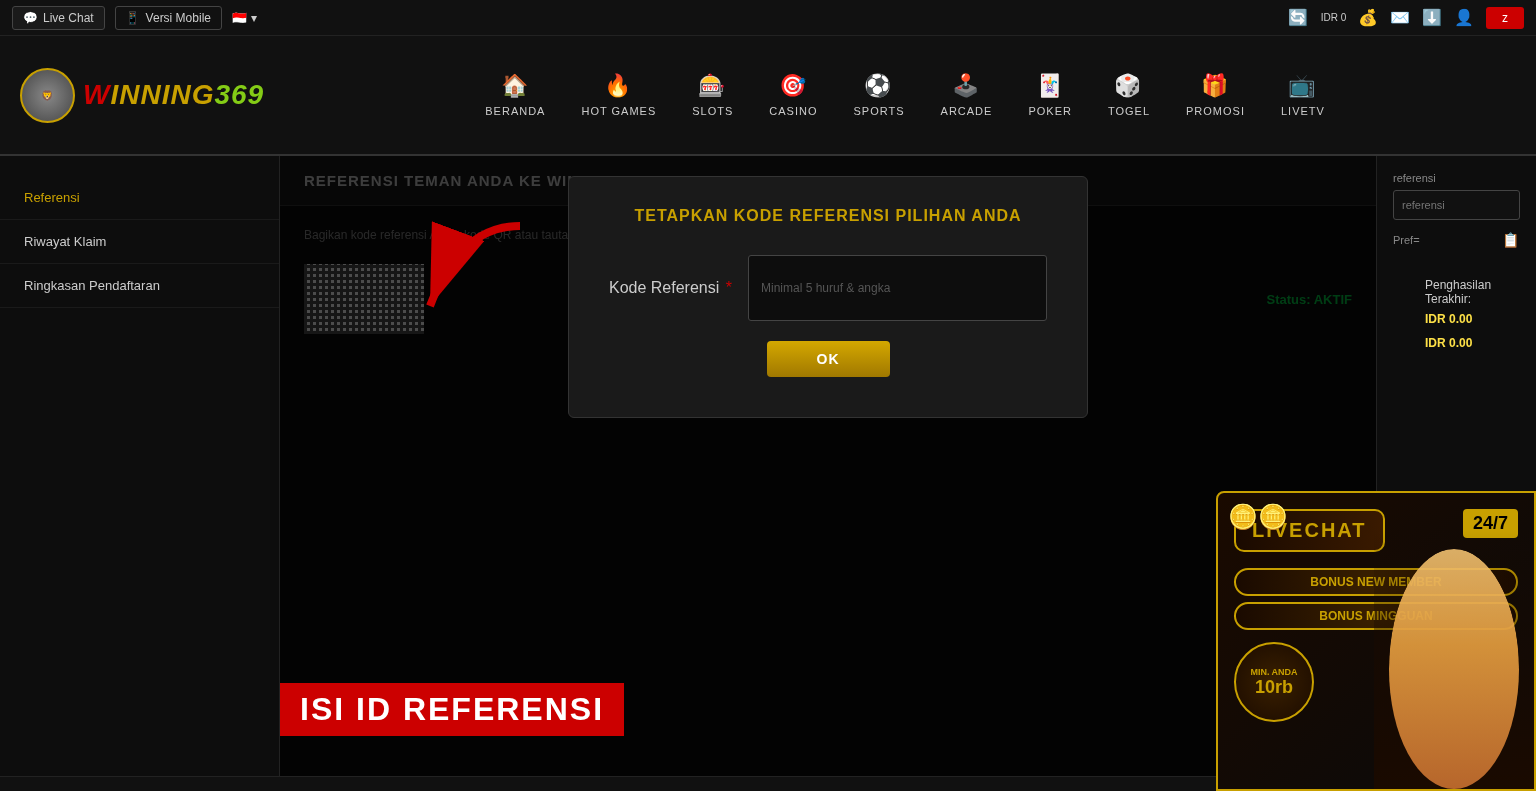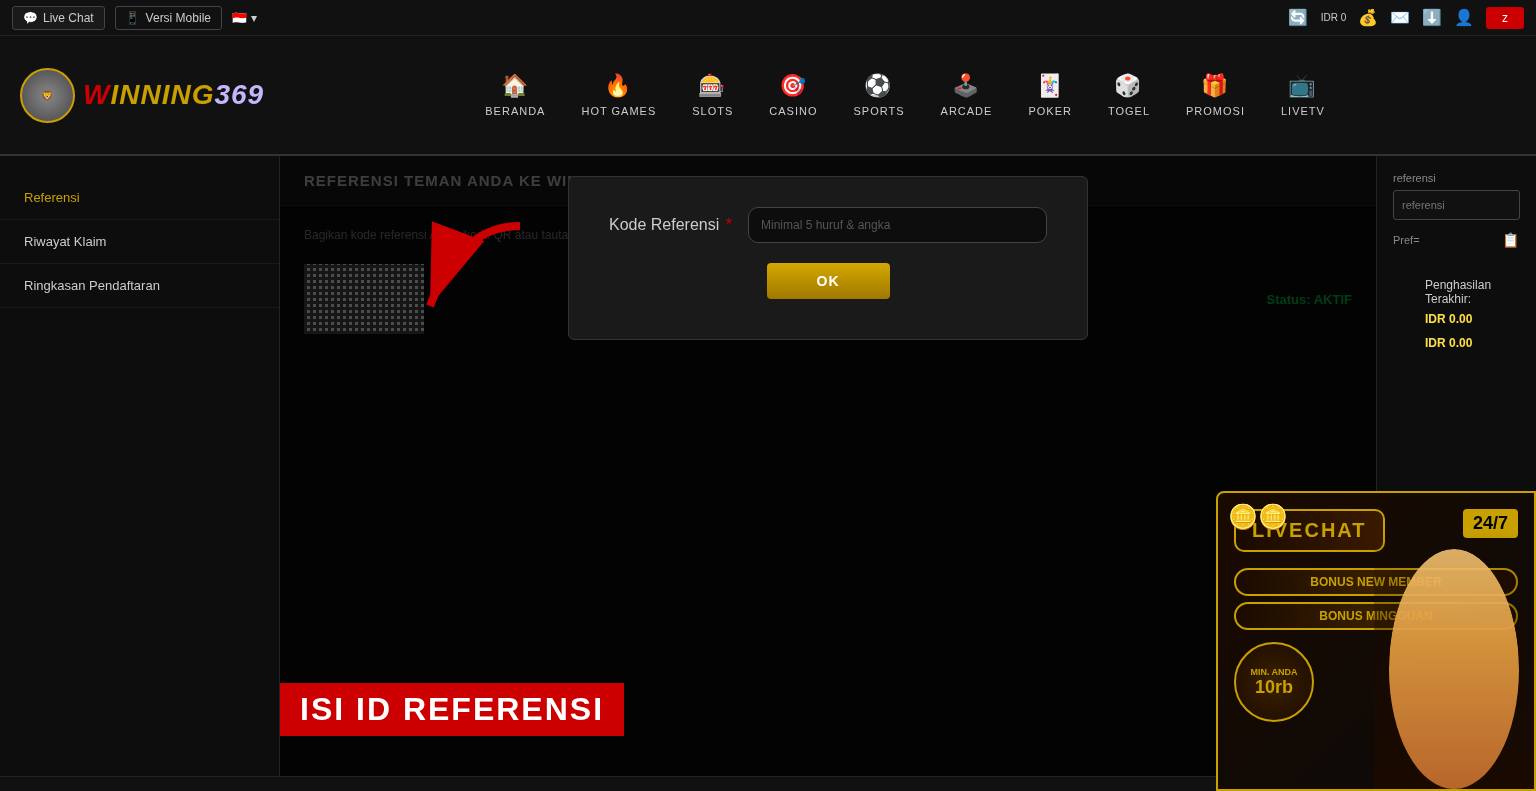--- a/index.html
+++ b/index.html
@@ -278,22 +278,22 @@
     .required {
       color: #cc0000;
       margin-left: 2px;
     }
     .form-input {
       flex: 1;
       background: #0d0d0d;
       border: 1px solid #444;
       color: #aaa;
       font-size: 12px;
-      padding: 10px 12px;
-      border-radius: 10px;
+      padding: 25px 12px;
+      border-radius: 3px;
       outline: none;
     }
     .form-input::placeholder { color: #555; }
     .modal-btn-row {
       display: flex;
       justify-content: center;
       margin-top: 10px;
     }
     .ok-btn {
       background: linear-gradient(180deg, #d4a800 0%, #a07800 100%);
@@ -514,21 +514,21 @@
     <span class="top-icon">⬇️</span>
     <span class="top-icon">👤</span>
     <button class="user-btn">z</button>
   </div>
 </div>
 
 <div class="navbar">
   <div class="logo-area">
     <div class="logo-badge">🦁</div>
     <div class="logo-text">
-      <span>W</span>INNING<span style="color:#c4b5fd">369</span>
+      <span>W</span>INNING<span style="color:#84cc16">369</span>
     </div>
   </div>
   <div class="nav-items">
     <div class="nav-item">
       <span class="nav-icon">🏠</span>
       <span>BERANDA</span>
     </div>
     <div class="nav-item">
       <span class="nav-icon">🔥</span>
       <span>HOT GAMES</span>
@@ -597,20 +597,21 @@
           </div>
           <div style="font-size:18px;font-weight:bold;color:#ccc;margin-left:16px;">ID</div>
           <div class="status-aktif">
             <span>Status: </span>
             <span>AKTIF</span>
           </div>
         </div>
 
         <div class="modal-overlay">
           <div class="modal">
+            <div class="modal-title">TETAPKAN KODE REFERENSI PILIHAN ANDA</div>
             <div class="form-row">
               <label class="form-label">
                 <span>Kode Referensi</span>
                 <span class="required">*</span>
               </label>
               <input class="form-input" placeholder="Minimal 5 huruf &amp; angka" style="">
             </div>
             <div class="modal-btn-row">
               <button class="ok-btn">OK</button>
             </div>

